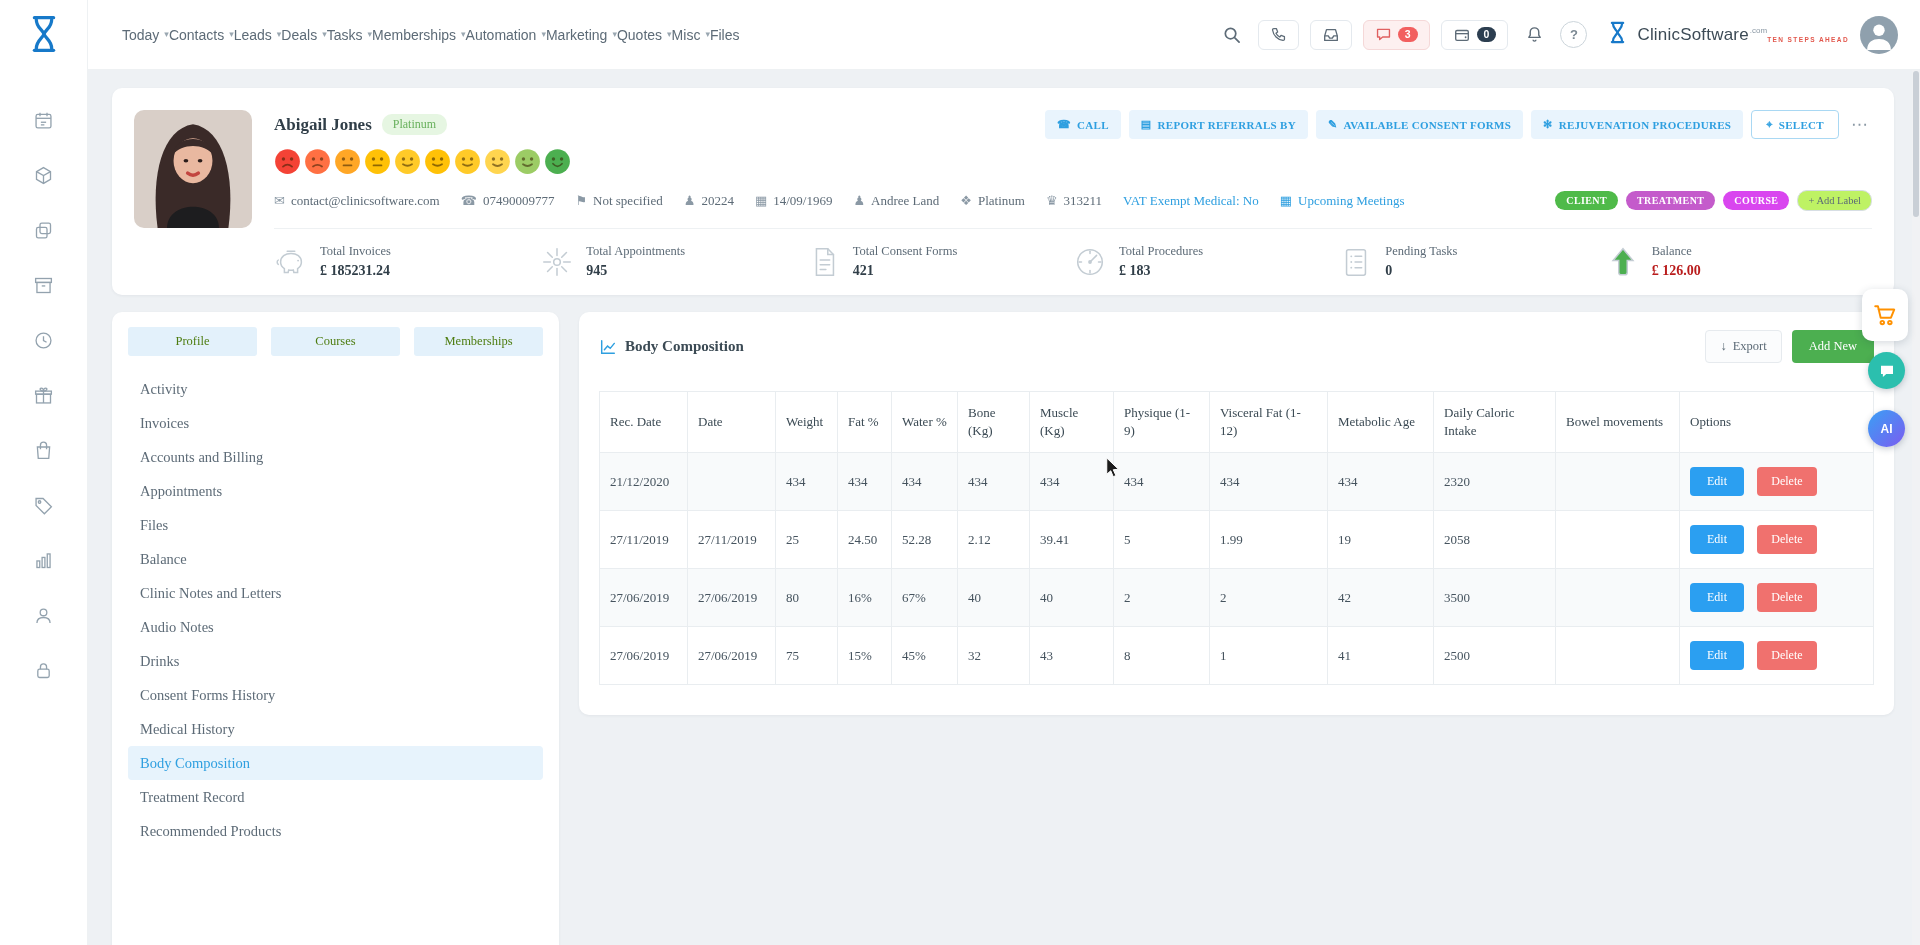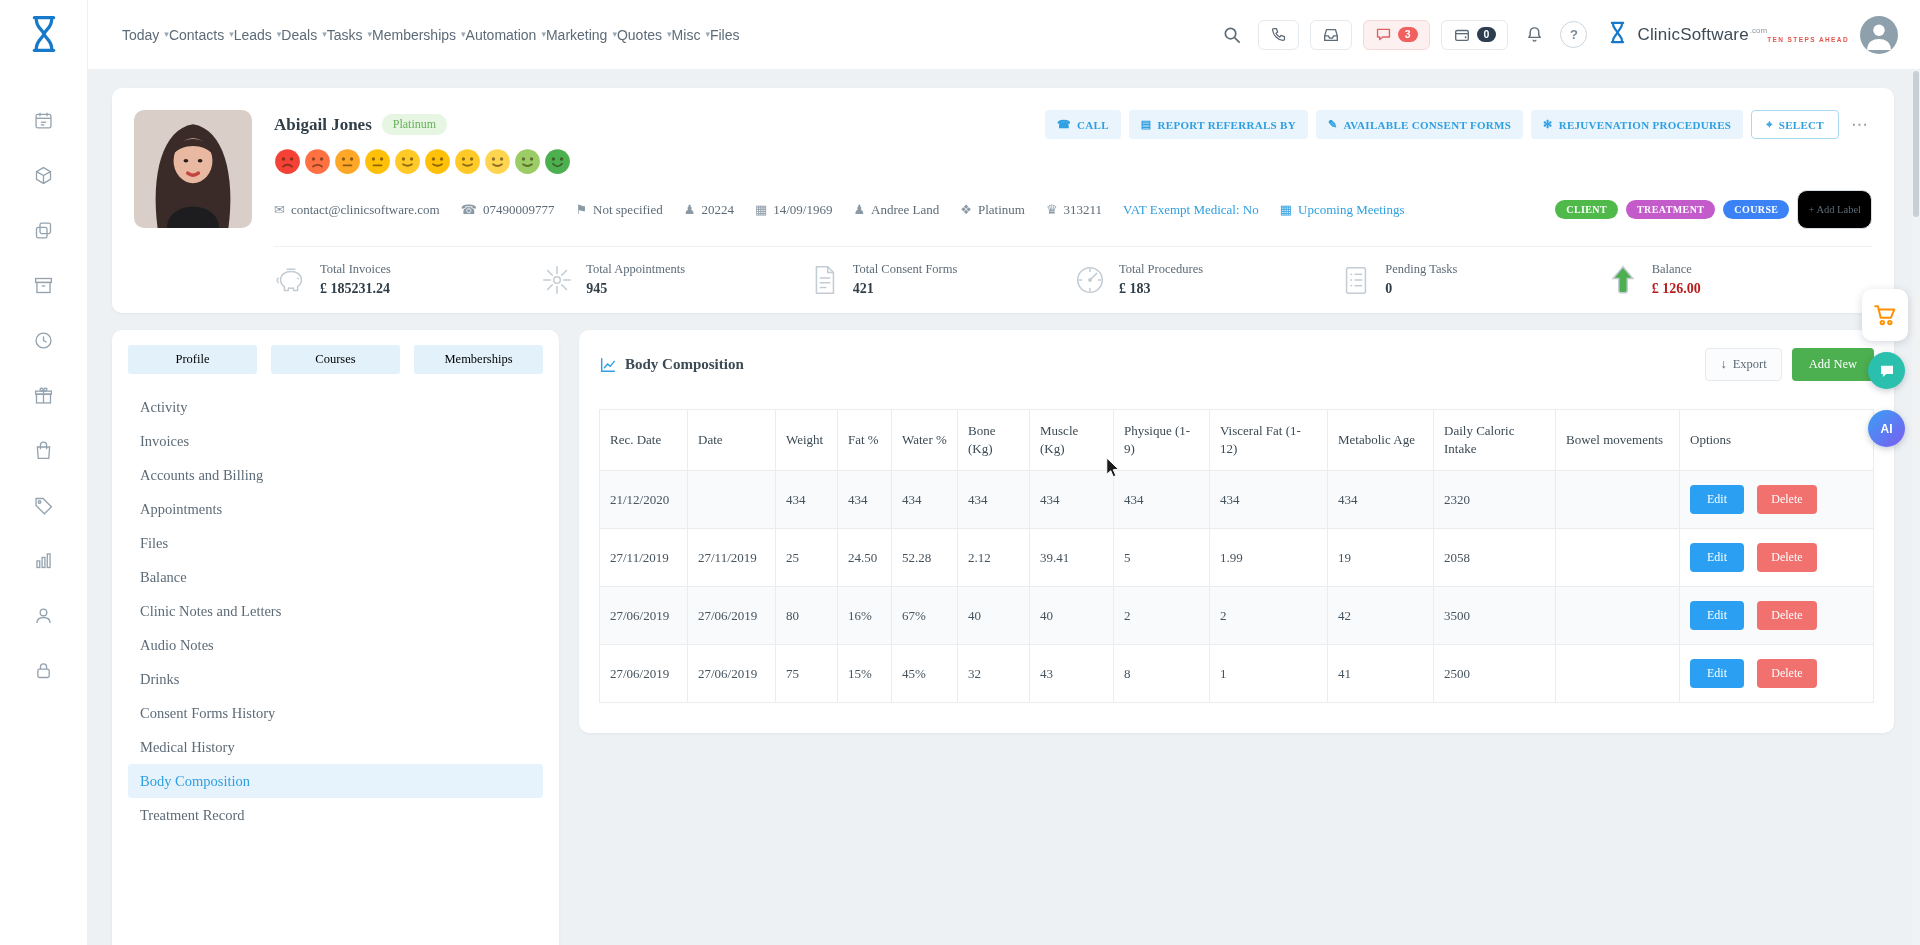--- a/index.html
+++ b/index.html
@@ -64,38 +64,38 @@
   .info-items{display:flex;align-items:center;gap:21px;flex-wrap:nowrap;}
   .info-item{display:inline-flex;align-items:center;gap:6px;font-size:13px;color:#5d6b77;cursor:pointer;white-space:nowrap;}
   .info-ico{color:#8b99a5;font-size:13px;line-height:1;}
   .info-ico:empty{display:none;}
   .info-item[data-link="true"] .info-text,
   .info-item[data-link="true"] .info-ico{color:#2e9fe0;}
   .label-badges{margin-left:auto;display:flex;align-items:center;gap:8px;}
   .lbl{font-size:10px;font-weight:bold;color:#fff;border-radius:10px;padding:4px 11px;letter-spacing:.4px;}
   .lbl-client{background:#4fba49;}
   .lbl-treatment{background:#c45bcb;}
-  .lbl-course{background:#3b82f6;}
-  .add-label{border:1px solid #d7dee4;border-radius:10px;background:#000000;color:#5d6b77;
-    font-size:10.5px;padding:13px 10px;}
+  .lbl-course{background:#d946ef;}
+  .add-label{border:1px solid #d7dee4;border-radius:10px;background:#bef264;color:#5d6b77;
+    font-size:10.5px;padding:4px 10px;}
   .divider{border-top:1px solid #eef1f3;margin-top:17px;}
   .stats-row{display:flex;padding-top:15px;}
   .stat{flex:1;display:flex;align-items:center;gap:12px;}
   .stat-ico{color:#c3ccd3;display:flex;}
   .stat-ico svg{stroke:#c3ccd3;stroke-width:1.6;}
   .stat-label{font-size:12.5px;color:#5d6b77;}
   .stat-value{font-size:14px;font-weight:bold;color:#303e48;margin-top:4px;}
   .stat-value.green{color:#b91c1c;}
 
   
   .lower{display:flex;gap:20px;margin-top:17px;align-items:flex-start;}
   .side-card{width:447px;flex:0 0 auto;background:#fff;border-radius:10px;box-shadow:0 1px 3px rgba(30,50,70,.06);
     padding:15px 16px;min-height:980px;}
   .tabs{display:flex;gap:14px;}
-  .tab{flex:1;background:#e3f1fb;color:#000000;font-size:12.5px;padding:7px 0;border-radius:3px;text-align:center;}
+  .tab{flex:1;background:#e3f1fb;color:#4d7c0f;font-size:12.5px;padding:7px 0;border-radius:3px;text-align:center;}
   .side-menu{margin-top:16px;display:flex;flex-direction:column;}
   .menu-item{display:block;padding:8.5px 12px;font-size:14.5px;color:#5d6b77;border-radius:4px;
     text-decoration:none;cursor:pointer;}
   .menu-item[data-active="true"]{background:#e7f3fc;color:#2e9fe0;}
 
   .bc-card{flex:1;background:#fff;border-radius:10px;box-shadow:0 1px 3px rgba(30,50,70,.06);
     padding:18px 20px 30px;}
   .bc-head{display:flex;align-items:center;}
   .bc-ico{display:flex;margin-right:8px;}
   .bc-title{font-size:15px;color:#3b4a54;margin:0;font-weight:bold;}
@@ -683,20 +683,21 @@
             <a class="menu-item" data-active="false"><span>Drinks</span></a>
 
             <a class="menu-item" data-active="false"><span>Consent Forms History</span></a>
 
             <a class="menu-item" data-active="false"><span>Medical History</span></a>
 
             <a class="menu-item" data-active="true"><span>Body Composition</span></a>
 
             <a class="menu-item" data-active="false"><span>Treatment Record</span></a>
 
+            <a class="menu-item" data-active="false"><span>Recommended Products</span></a>
 
         </nav>
       </aside>
 
       <section class="bc-card">
         <div class="bc-head">
           <span class="bc-ico">
             <svg viewBox="0 0 20 20" width="18" height="18" fill="none" stroke="#2e9fe0" stroke-width="1.6" stroke-linecap="round">
                 <path d="M3 3 v14 h14"></path>
                 <path d="M6 13 l3.5 -4 l3 2.5 L17 6"></path>

